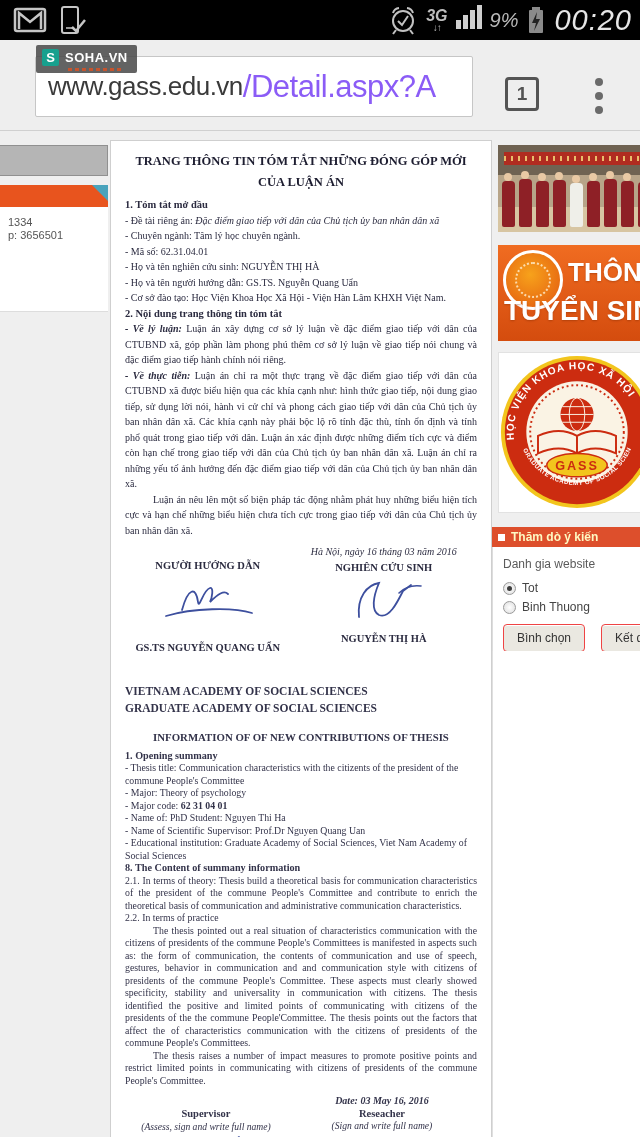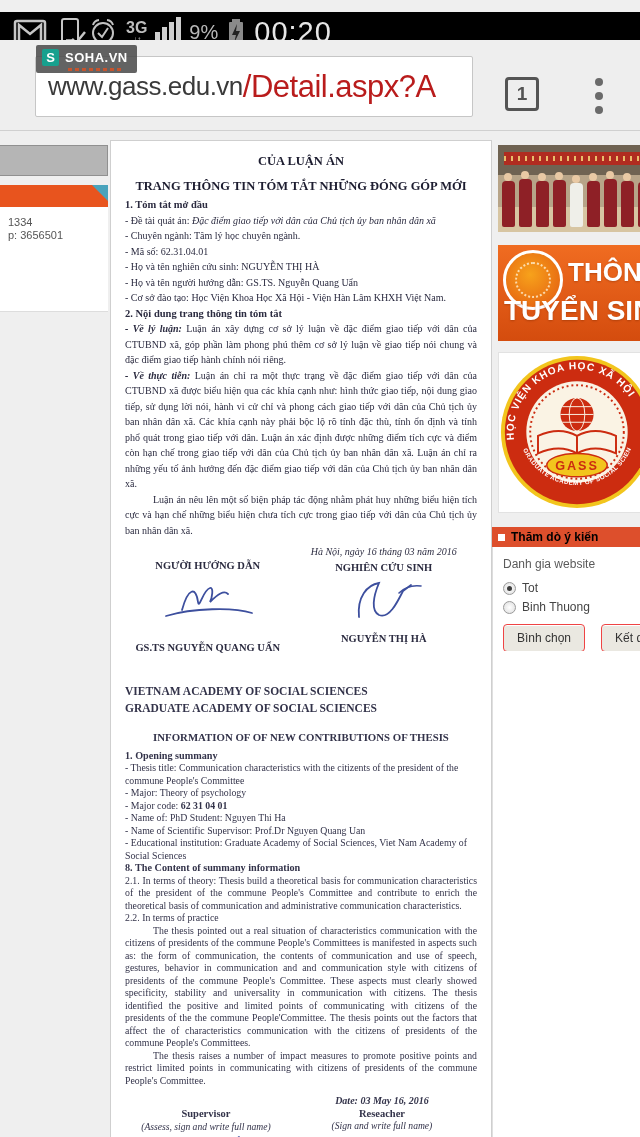--- a/index.html
+++ b/index.html
@@ -1,40 +1,40 @@
 <!DOCTYPE html>
 <html><head>
 <meta charset="utf-8">
 <style>
   html,body{margin:0;padding:0;background:#555;}
   *{box-sizing:border-box;}
   #screen{position:relative;width:640px;height:1137px;overflow:hidden;background:#efefef;
           font-family:"Liberation Sans",sans-serif;margin:0 auto;}
 
   
-  .statusbar{position:absolute;top:12px;left:0;width:640px;height:40px;background:#000;
-             display:flex;align-items:center;justify-content:flex-start;padding:0 8px 0 12px;}
+  .statusbar{position:absolute;top:0;left:0;width:640px;height:40px;background:#000;
+             display:flex;align-items:center;justify-content:space-between;padding:0 8px 0 12px;font-style:italic;}
   .sb-left,.sb-right{display:flex;align-items:center;gap:10px;}
   .sb-right{gap:8px;}
   .net3g{display:flex;flex-direction:column;align-items:center;line-height:1;color:#bdbdbd;}
   .net3g .g{font-size:16px;font-weight:bold;}
   .net3g .arr{font-size:10px;letter-spacing:-1px;margin-top:-1px;}
   .sigbars{display:flex;align-items:flex-end;gap:2px;height:26px;padding-bottom:4px;}
   .sigbars i{display:block;width:5px;background:#cfcfcf;}
   .pct{color:#b9b9b9;font-size:20px;}
   .clock{color:#e6e6e6;font-size:29px;letter-spacing:1px;}
 
   
   .chrome{position:absolute;top:40px;left:0;width:640px;height:91px;background:#eeeeee;
           border-bottom:1px solid #d0d0d0;}
   .urlbox{position:absolute;left:35px;top:16px;width:438px;height:61px;background:#fff;
           border:1px solid #c6c6c6;border-radius:2px;display:flex;align-items:center;
           overflow:hidden;white-space:nowrap;padding-left:12px;}
   .urlbox .host{font-size:26px;color:#3a3a3a;letter-spacing:-0.5px;}
-  .urlbox .path{font-size:31px;color:#b91c1c;letter-spacing:-0.5px;}
+  .urlbox .path{font-size:31px;color:#8b5cf6;letter-spacing:-0.5px;}
   .soha{position:absolute;left:36px;top:5px;z-index:4;display:flex;align-items:center;
         background:rgba(72,72,72,.85);padding:4px 9px 7px 6px;border-radius:2px;}
   .soha .sq{width:17px;height:17px;border-radius:2px;background:#17a08e;color:#fff;
             font-weight:bold;font-size:13px;display:flex;align-items:center;justify-content:center;}
   .soha .nm{color:#fff;font-weight:bold;font-size:13px;margin-left:6px;letter-spacing:.5px;}
   .soha .slog{position:absolute;left:32px;bottom:2px;width:56px;height:3px;
               background:repeating-linear-gradient(90deg,#c5542e 0 4px,transparent 4px 7px);}
   .tabbtn{position:absolute;left:505px;top:37px;width:34px;height:34px;border:3px solid #545454;
           border-radius:4px;display:flex;align-items:center;justify-content:center;
           font-size:19px;font-weight:bold;color:#545454;background:transparent;}
@@ -107,21 +107,21 @@
                 white-space:nowrap;text-shadow:0 1px 2px rgba(120,40,0,.4);}
   .tsbanner .l2{position:absolute;left:6px;top:50px;color:#fff;font-weight:bold;font-size:28px;
                 white-space:nowrap;text-shadow:0 1px 2px rgba(120,40,0,.4);}
 
   .sealbox{position:absolute;left:498px;top:221px;width:230px;height:161px;background:#fff;
            border:1px solid #e2e2e2;overflow:hidden;}
 
   .poll{position:absolute;left:492px;top:396px;width:200px;}
   .pollhead{height:20px;background:#dd4f2c;display:flex;align-items:center;padding:0 6px;}
   .pollhead .sq{width:7px;height:7px;background:#fff;margin-right:6px;}
-  .pollhead .t{color:#000000;font-weight:bold;font-size:12px;}
+  .pollhead .t{color:#fef9c3;font-weight:bold;font-size:12px;}
   .pollbody{background:#fff;border:1px solid #ddd;border-top:none;padding:10px 10px 12px;}
   .pq{font-size:12px;color:#5a5a5a;margin-bottom:10px;}
   .popt{display:flex;align-items:center;gap:6px;margin-bottom:5px;font-size:12px;color:#444;}
   .radio{width:13px;height:13px;border-radius:50%;border:1px solid #9a9a9a;
          background:radial-gradient(#fff,#dcdcdc);position:relative;flex:0 0 auto;}
   .radio.sel::after{content:"";position:absolute;inset:3px;border-radius:50%;background:#3d3d3d;}
   .pbtns{display:flex;gap:16px;margin-top:10px;}
   .pbtn{padding:6px 13px;background:#eae8e1;border:1px solid #ef4444;border-radius:4px;
         font-size:12px;color:#333;box-shadow:inset 0 1px 0 #fff;}
   .sbwhite{position:absolute;left:492px;top:520px;width:200px;height:486px;background:#fff;
@@ -198,25 +198,25 @@
     <div class="grayimg"></div>
     <div class="orangestrip">
         <span class="fold"></span>
       </div>
     <div class="counterbox">
       <div>1334</div>
       <div>p: 3656501</div>
     </div>
 
     <div class="doc">
+      <div class="title">TRANG THÔNG TIN TÓM TẮT NHỮNG ĐÓNG GÓP MỚI</div>
       <div class="title" style="margin-bottom:4px;">CỦA LUẬN ÁN</div>
-      <div class="title">TRANG THÔNG TIN TÓM TẮT NHỮNG ĐÓNG GÓP MỚI</div>
 
       <div class="h">1. Tóm tắt mở đầu</div>
-      <div class="item"><span>-  Đề tài quát án: </span><span class="it">Đặc điểm giao tiếp với dân của Chủ tịch ủy ban nhân dân xã</span></div>
+      <div class="item"><span>-  Đề tài riêng án: </span><span class="it">Đặc điểm giao tiếp với dân của Chủ tịch ủy ban nhân dân xã</span></div>
       <div class="item">-  Chuyên ngành: Tâm lý học chuyên ngành.</div>
       <div class="item">-  Mã số: 62.31.04.01</div>
       <div class="item">-  Họ và tên nghiên cứu sinh:  NGUYỄN THỊ HÀ</div>
       <div class="item">-  Họ và tên người hướng dẫn:  GS.TS. Nguyễn Quang Uẩn</div>
       <div class="item">-  Cơ sở đào tạo:  Học Viện Khoa Học Xã Hội - Viện Hàn Lâm KHXH Việt Nam.</div>
 
       <div class="h">2. Nội dung trang thông tin tóm tắt</div>
       <p><span class="bi">- Về lý luận: </span><span>Luận án xây dựng cơ sở lý luận về đặc điểm giao tiếp với dân của CTUBND xã, góp phần làm phong phú thêm cơ sở lý luận về giao tiếp nói chung và đặc điểm giao tiếp hành chính nói riêng.</span></p>
       <p><span class="bi">- Về thực tiễn: </span><span>Luận án chỉ ra một thực trạng về  đặc điểm giao tiếp với dân của CTUBND xã được biểu hiện qua các khía cạnh như: hình thức giao tiếp, nội dung giao tiếp, sử dụng lời nói, hành vi cử chỉ và phong cách giao tiếp với dân của Chủ tịch ủy ban nhân dân xã. Các khía cạnh này phải bộc lộ rõ tính đặc thù, tính ổn định và tính phổ quát trong giao tiếp với dân. Luận án xác định được những điểm tích cực và điểm còn hạn chế trong giao tiếp với dân của Chủ tịch ủy ban nhân dân xã. Luận án chỉ ra những yếu tố ảnh hưởng đến đặc điểm giao tiếp với dân của Chủ tịch ủy ban nhân dân xã.</span></p>
       <p class="indent">Luận án nêu lên một số biện pháp tác động nhằm phát huy những biểu hiện tích cực và hạn chế những biểu hiện chưa tích cực trong giao tiếp với dân của Chủ tịch ủy ban nhân dân xã.</p>

